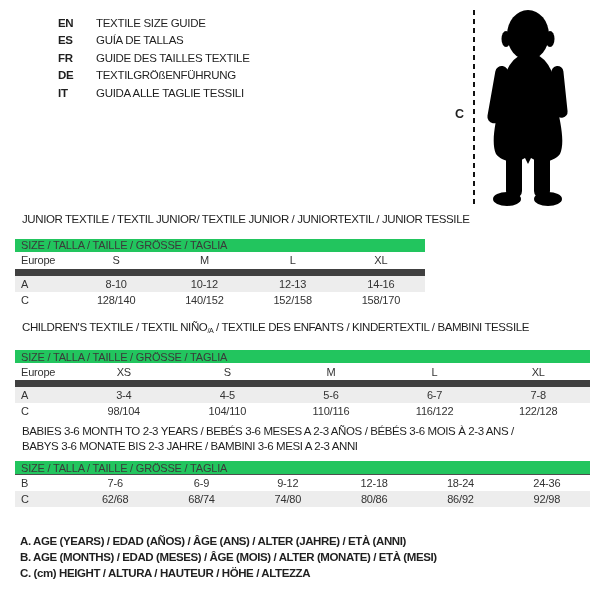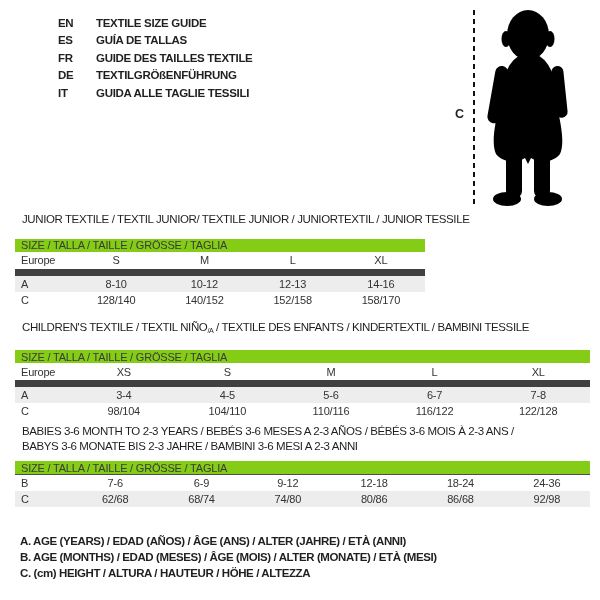--- a/index.html
+++ b/index.html
@@ -4,21 +4,21 @@
 <style>
   html,body{margin:0;padding:0;background:#fff;}
   #page{
     position:relative;width:600px;height:600px;background:#ffffff;overflow:hidden;
     font-family:"Liberation Sans","DejaVu Sans",sans-serif;color:#1f1f1f;
   }
   
   .langs{position:absolute;top:14px;left:22px;}
   .lang-row{display:flex;height:17.5px;align-items:center;padding-left:36px;}
   .lang-code{width:38px;font-weight:bold;font-size:11.5px;letter-spacing:-0.3px;}
-  .lang-label{font-weight:bold;font-size:11.5px;letter-spacing:-0.3px;}
+  .lang-label{font-weight:normal;font-size:11.5px;letter-spacing:-0.3px;}
   
   .measure-line{position:absolute;left:473px;top:10px;width:2px;height:197px;
     background:repeating-linear-gradient(to bottom,#111 0 5px,transparent 5px 9px);}
   .height-label{position:absolute;left:455px;top:107px;font-weight:bold;font-size:12.5px;}
   .baby-svg{position:absolute;left:480px;top:8px;}
   
   .section{position:absolute;left:15px;}
   .s1{top:212px;}
   .s2{top:320px;}
   .s3{top:424px;}
@@ -28,21 +28,21 @@
   .s1 .size-table{margin-top:12px;}
   .s2 .size-table{margin-top:12px;}
   .s3 .size-table{margin-top:8px;}
   
   .size-table{border-collapse:collapse;table-layout:fixed;}
   .w410{width:410px;}
   .w575{width:575px;}
   .size-table td{font-size:11px;color:#333;text-align:center;padding:0;height:16px;
     letter-spacing:-0.2px;overflow:hidden;white-space:nowrap;}
   .size-table td:first-child{text-align:left;padding-left:6px;}
-  .size-table tr.bar td{background:#84cc16;color:#3a3a3a;height:13px;font-size:11px;}
+  .size-table tr.bar td{background:#22c55e;color:#3a3a3a;height:13px;font-size:11px;}
   .size-table tr.colhead td{border-bottom:7px solid #404040;height:17px;}
   .size-table.no-colhead tr.bar td{border-bottom:1px solid #4d4d4d;}
   .size-table tr.shaded td{background:#ededed;}
   
   .legend{position:absolute;left:20px;top:533px;}
   .legend-line{font-weight:bold;font-size:11.5px;line-height:16px;letter-spacing:-0.4px;white-space:nowrap;}
 </style>
 </head>
 <body>
 
@@ -200,21 +200,21 @@
             <td>12-18</td>
             <td>18-24</td>
             <td>24-36</td>
           </tr>
           <tr class="shaded">
             <td>C</td>
             <td>62/68</td>
             <td>68/74</td>
             <td>74/80</td>
             <td>80/86</td>
-            <td>86/68</td>
+            <td>86/92</td>
             <td>92/98</td>
           </tr>
         </tbody>
       </table>
   </div>
 
   <div class="legend">
     <div class="legend-line">A. AGE (YEARS) / EDAD (AÑOS) / ÂGE (ANS) / ALTER (JAHRE) / ETÀ (ANNI)</div>
     <div class="legend-line">B. AGE (MONTHS) / EDAD (MESES) / ÂGE (MOIS) / ALTER (MONATE) / ETÀ (MESI)</div>
     <div class="legend-line">C. (cm) HEIGHT / ALTURA / HAUTEUR / HÖHE / ALTEZZA</div>

